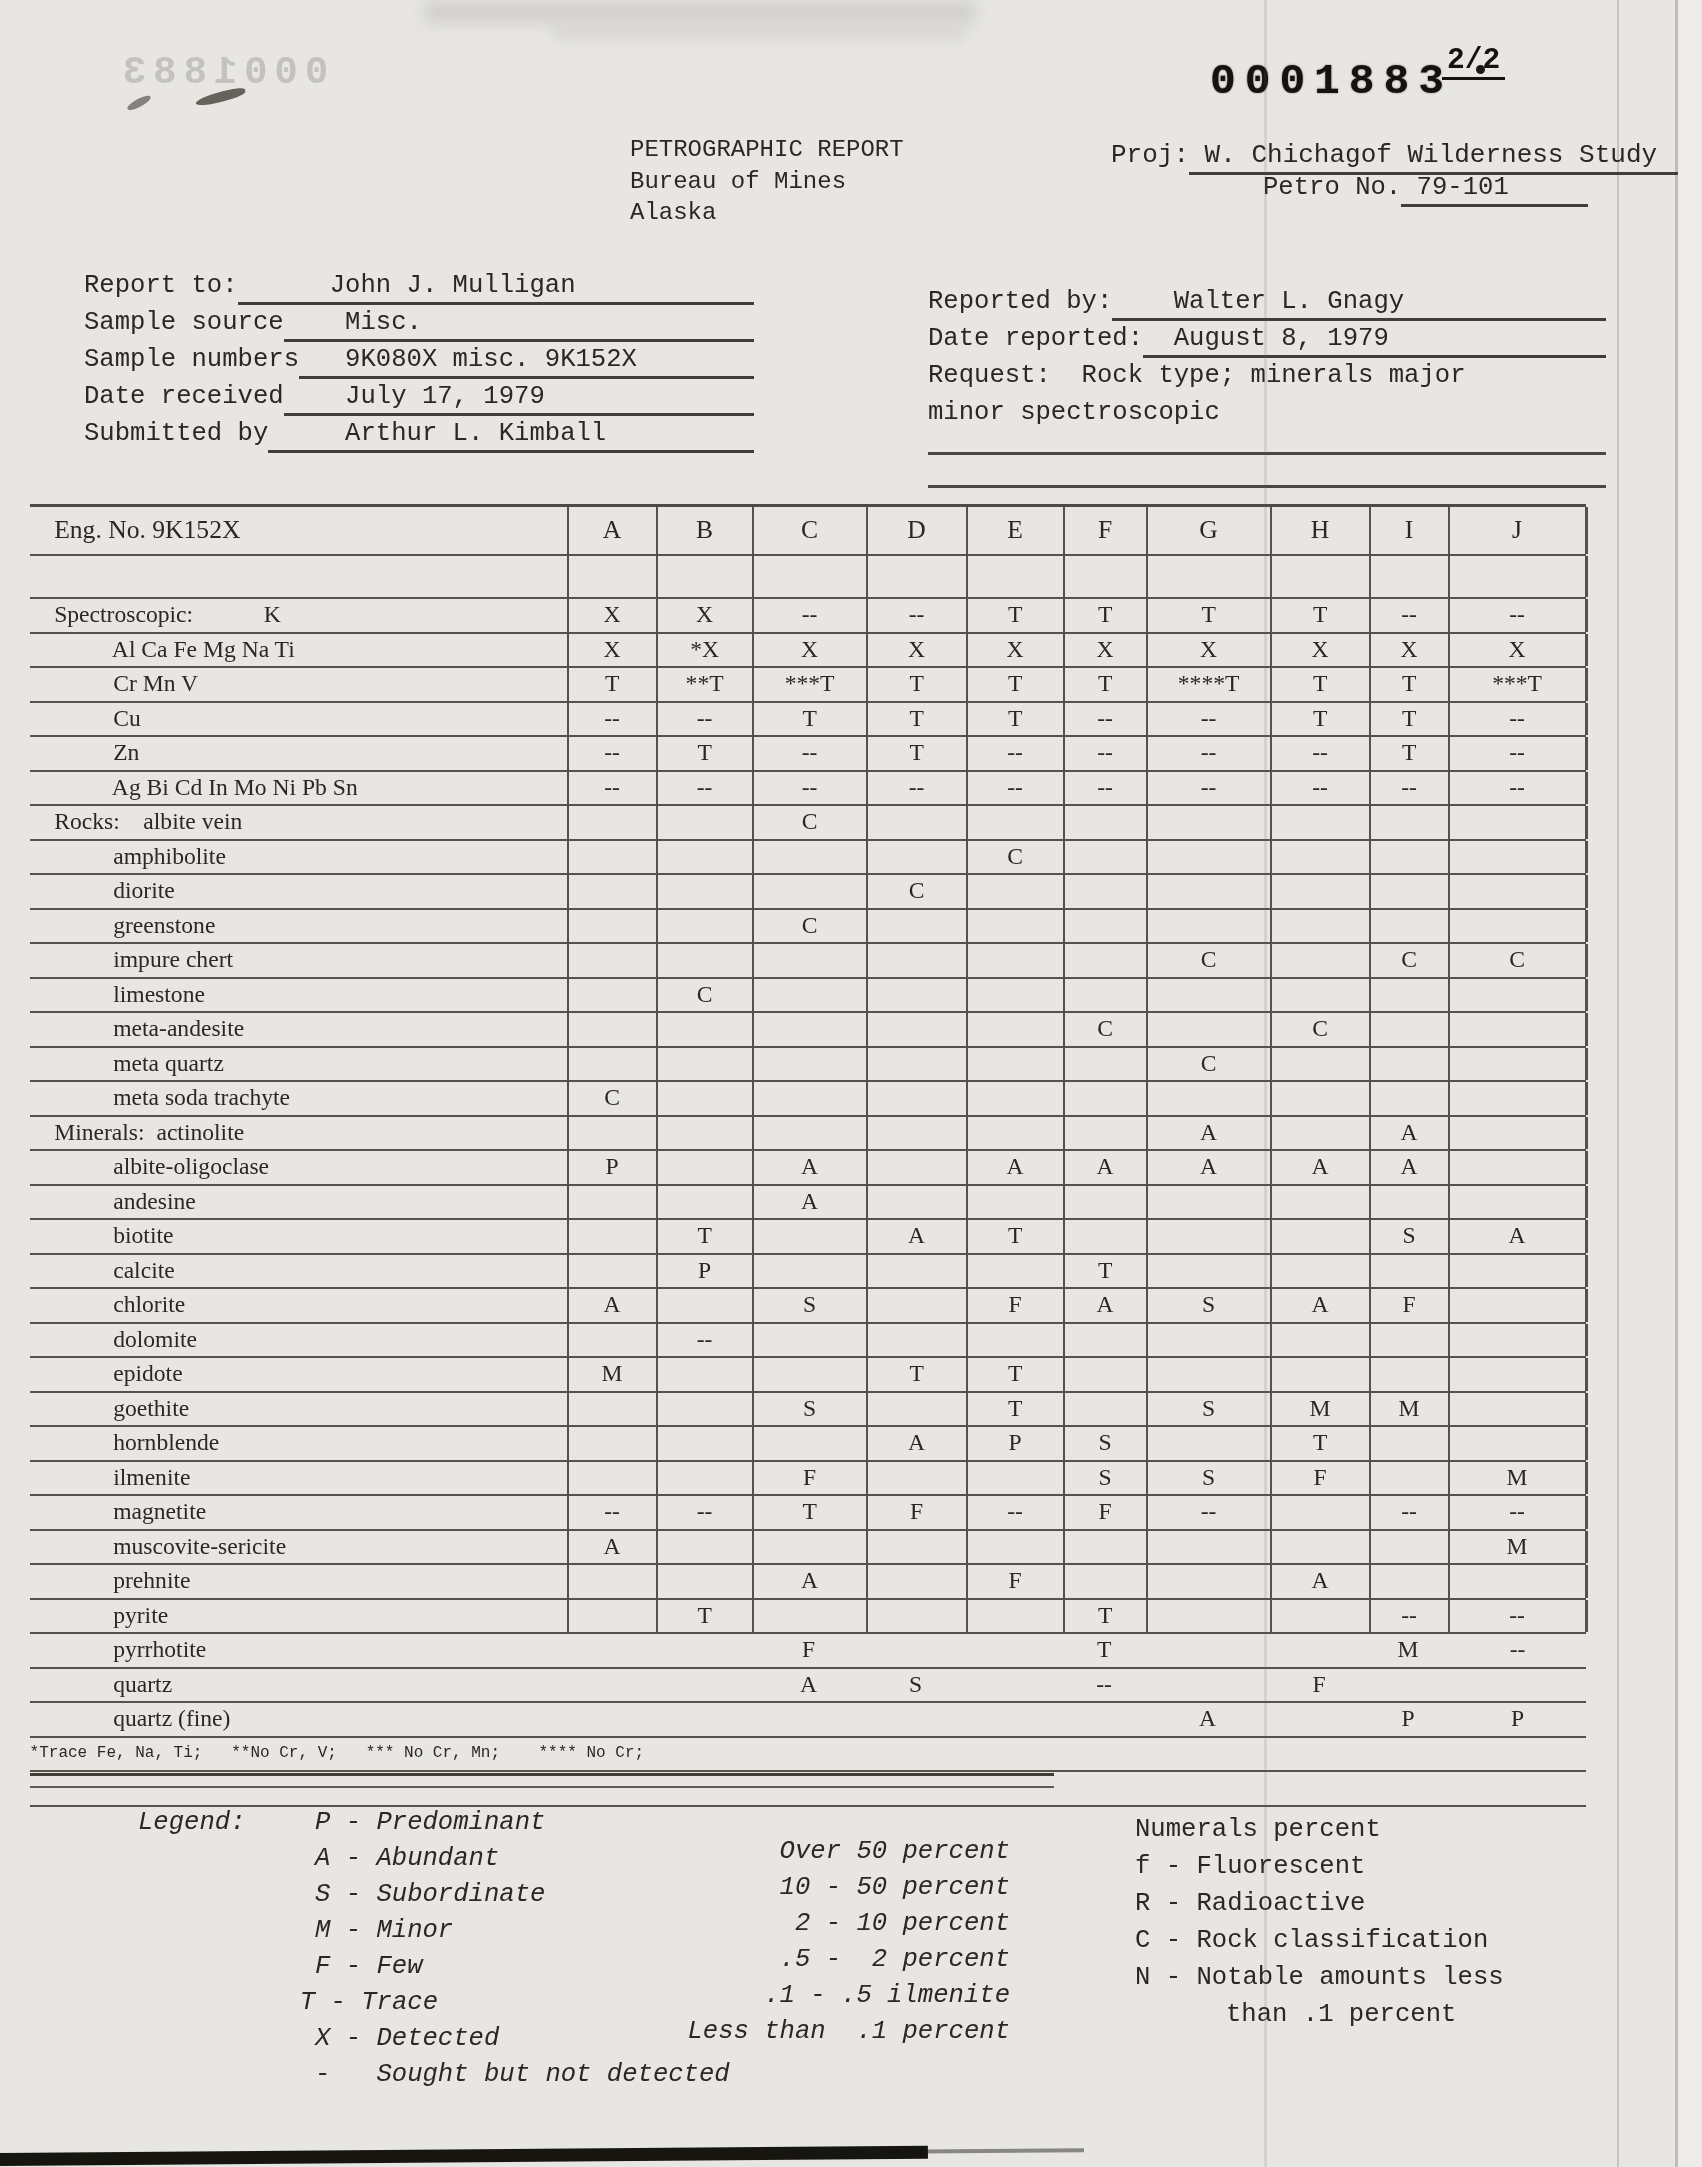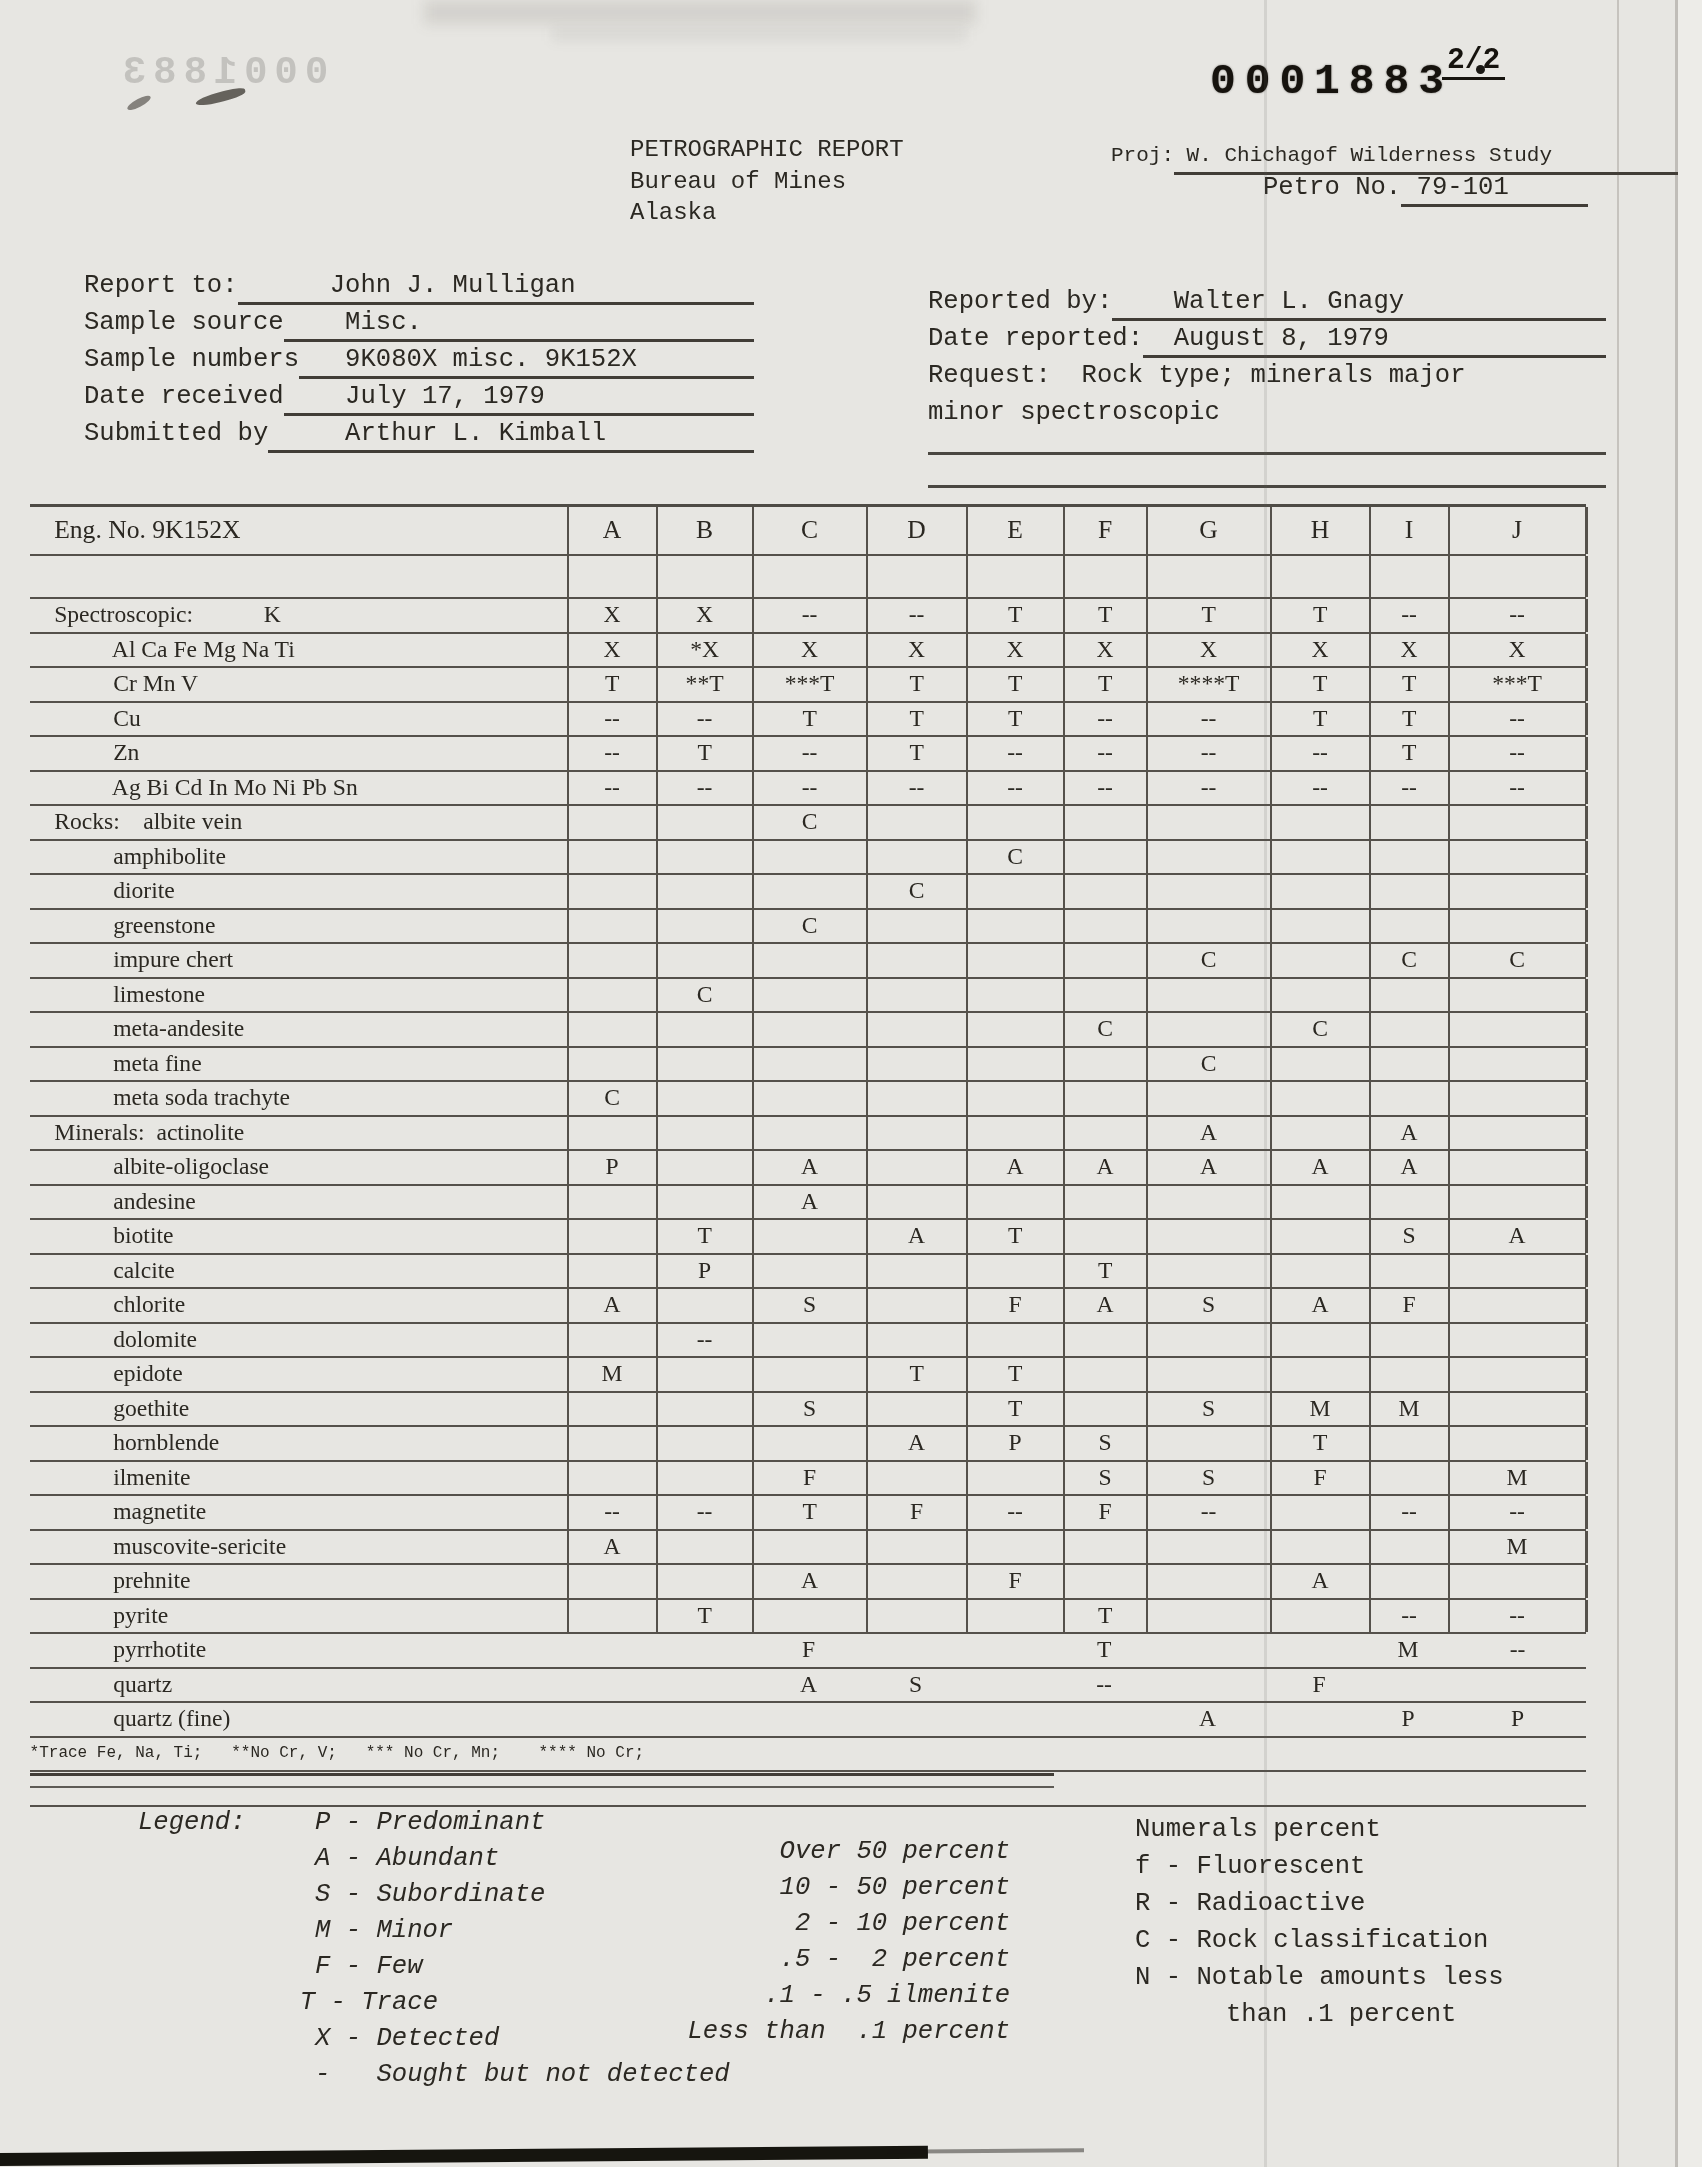--- a/index.html
+++ b/index.html
@@ -15,21 +15,21 @@
     transform:rotate(-28deg);opacity:.6;}
   .top-smear{left:424px;top:0;width:552px;height:23.6px;background:rgba(70,64,58,.12);filter:blur(6.9px);}
   .top-smear2{left:552px;top:27.6px;width:414px;height:13.8px;background:rgba(70,64,58,.08);filter:blur(5.9px);}
   .stamp{left:1210px;top:57px;font-size:43px;font-weight:bold;letter-spacing:8.9px;color:#16130e;
     text-shadow:0 0 2px rgba(22,19,14,.55);}
   .stamp-page{left:1442px;top:43px;font-size:29.6px;font-weight:bold;border-bottom:3px solid #16130e;
     padding:0 4.9px 0 4.9px;color:#16130e;}
   .ink-dot{left:1476px;top:65px;width:8.9px;height:8.9px;border-radius:50%;background:#1a1814;}
   
   .title-block{left:630px;top:134px;width:433px;text-align:left;font-size:24px;line-height:31.5px;}
-  .proj-row{left:1111px;top:140px;width:585px;display:flex;font-size:21px;line-height:31.5px;}
+  .proj-row{left:1111px;top:140px;width:585px;display:flex;font-size:26px;line-height:31.5px;}
   .petro-row{left:1263px;top:172px;width:325px;display:flex;font-size:25.6px;line-height:31.5px;}
   .flabel{white-space:pre;}
   .fval{flex:1;border-bottom:3px solid rgba(35,31,25,.85);white-space:pre;overflow:hidden;}
   
   .fields-left{left:84px;top:268px;width:670px;}
   .fields-right{left:928px;top:284px;width:678px;}
   .frow{display:flex;height:37px;line-height:35px;font-size:25.6px;}
   .frow-plain{height:37px;line-height:35px;font-size:25.6px;white-space:pre;}
   .blankline{border-bottom:3px solid rgba(35,31,25,.8);}
   .bl1{height:19.7px;} .bl2{height:30.5px;}
@@ -324,21 +324,21 @@
         <div class="tcell"></div>
         <div class="tcell"></div>
         <div class="tcell"></div>
         <div class="tcell">C</div>
         <div class="tcell"></div>
         <div class="tcell">C</div>
         <div class="tcell"></div>
         <div class="tcell"></div>
       </div>
       <div class="trow">
-        <div class="tlabel">          meta fine</div>
+        <div class="tlabel">          meta quartz</div>
         <div class="tcell"></div>
         <div class="tcell"></div>
         <div class="tcell"></div>
         <div class="tcell"></div>
         <div class="tcell"></div>
         <div class="tcell"></div>
         <div class="tcell">C</div>
         <div class="tcell"></div>
         <div class="tcell"></div>
         <div class="tcell"></div>

